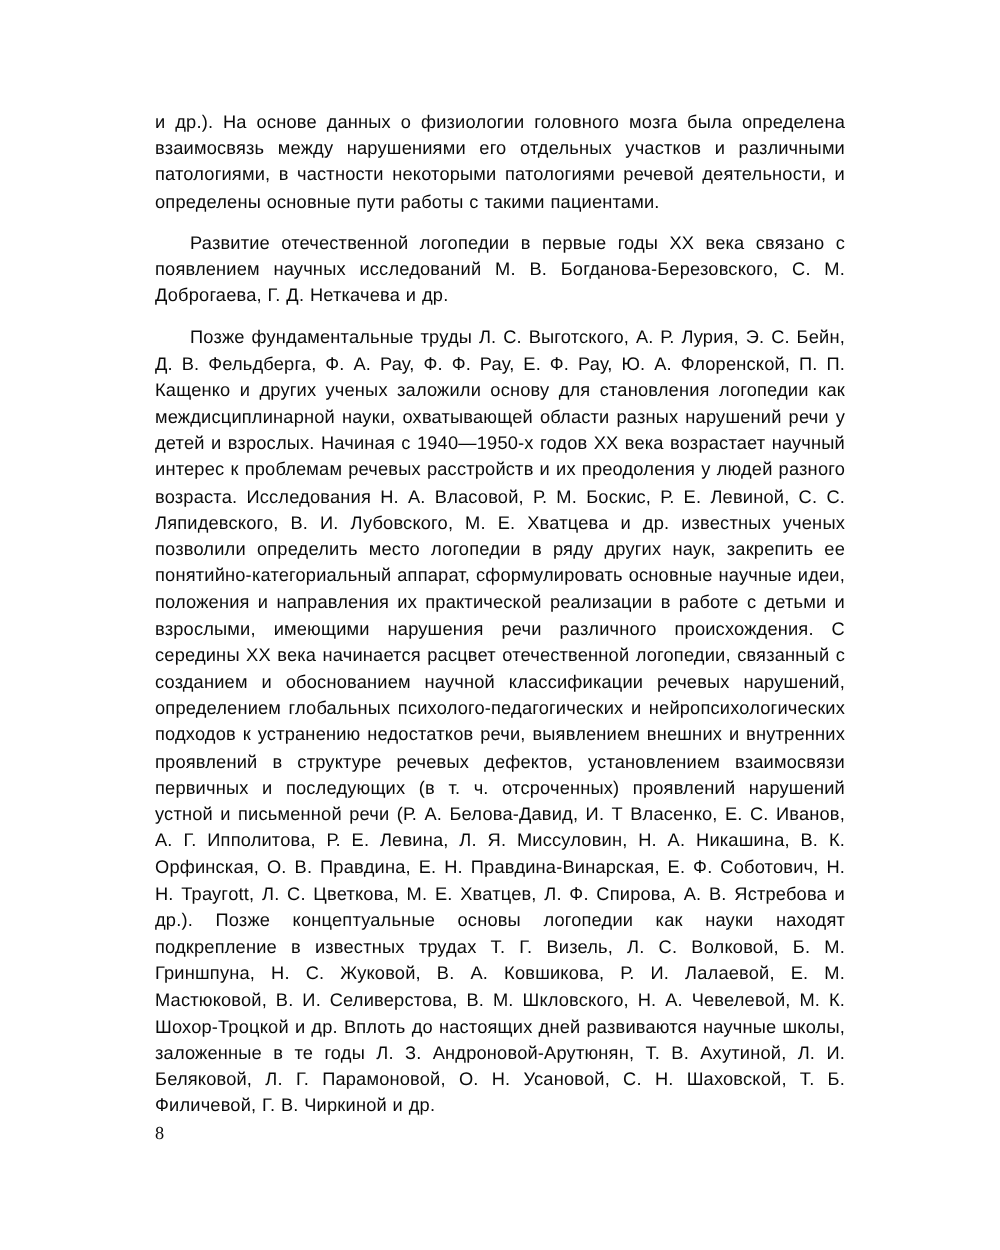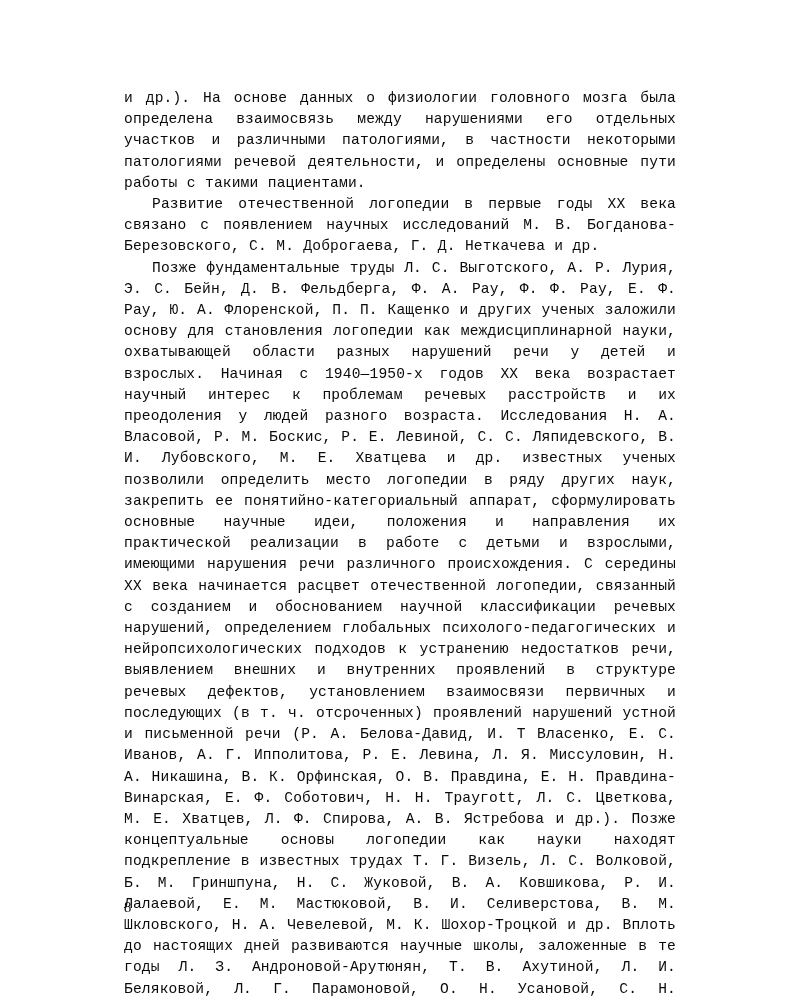--- a/index.html
+++ b/index.html
@@ -25,28 +25,28 @@
     left: 124px;
     top: 88px;
     width: 552px;
   }
   .para {
     margin: 0;
     text-align: justify;
     text-justify: inter-word;
     font-size: 14.6px;
     line-height: 21.2px;
-    font-family: Liberation Mono, monospace;
+    font-family: Liberation Sans, sans-serif;
     letter-spacing: 0.15px;
     word-spacing: 0.4px;
     -webkit-hyphens: none;
     hyphens: none;
   }
   .para + .para {
-    margin-top: 0px;
+    margin-top: 12px;
   }
   .indent {
     text-indent: 28px;
   }
   .page-number {
     position: absolute;
     left: 124px;
     top: 898px;
     font-size: 14.6px;
     line-height: 18px;

